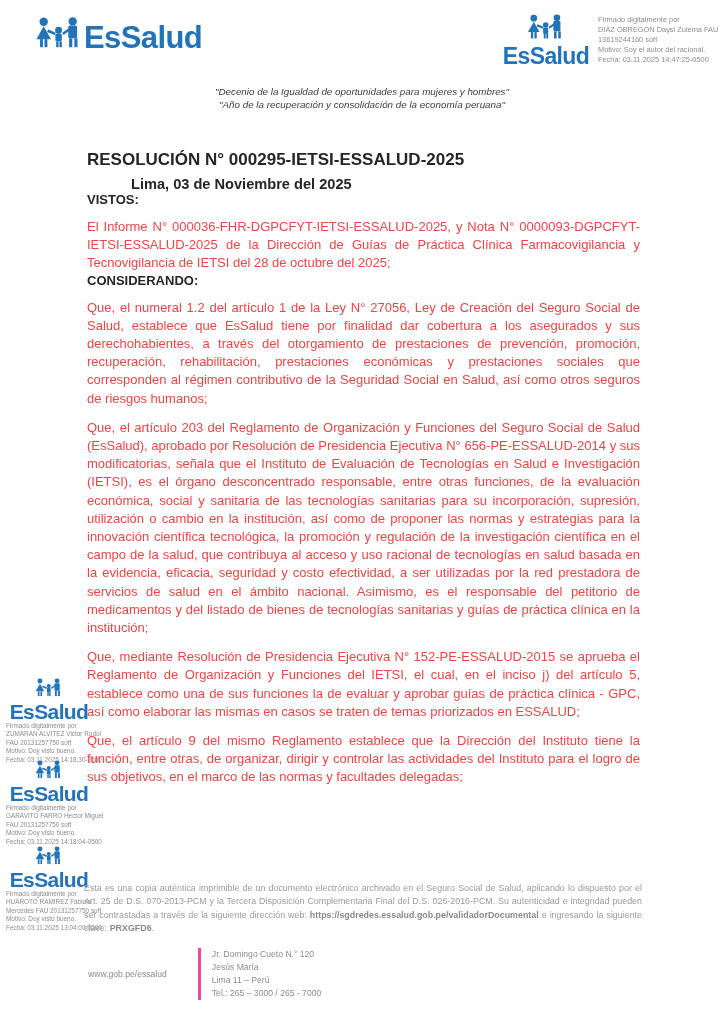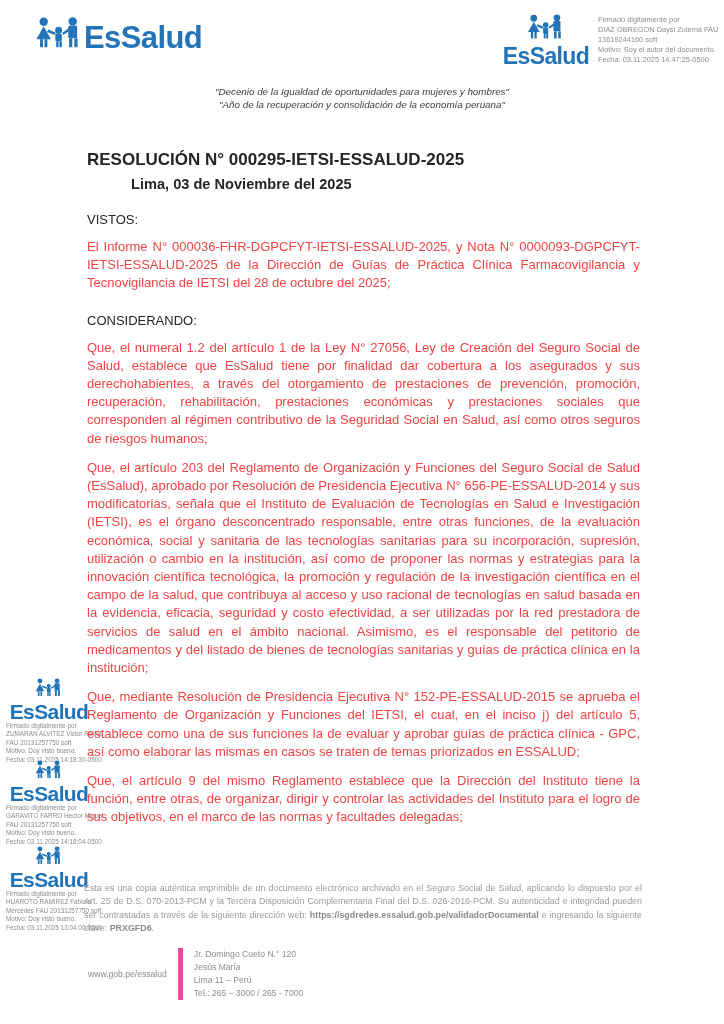--- a/index.html
+++ b/index.html
@@ -17,36 +17,36 @@
   
   .header-signature { position:absolute; left:598px; top:15px; width:124px;
     font-size:7.4px; line-height:1.35; color:#8c8c8c; }
   
   .quotes { position:absolute; top:86px; left:0; width:724px; text-align:center;
     font-size:9.8px; font-style:italic; color:#3d3d3d; line-height:1.3; }
   
   .doc { position:absolute; left:87px; top:150px; width:553px; }
   .doc-title { font-size:17px; font-weight:bold; color:#262626; }
   .doc-date  { font-size:14.6px; font-weight:bold; color:#262626; margin-top:6px;margin-left:44px; }
-  .section-heading { font-size:13px; font-weight:normal; color:#262626; margin-top:20px; }
+  .section-heading { font-size:13px; font-weight:bold; color:#262626; }
   .para { font-size:13px; line-height:18.2px; text-align:justify; margin-top:11px; color:#ef4444; }
   
   .stamp { position:absolute; left:6px; width:104px; }
   .stamp-logo { text-align:center; width:86px; }
   .stamp-logo .logo-word { font-size:21px; line-height:19px; }
   .stamp-lines { font-size:6.4px; line-height:1.32; color:#8c8c8c; white-space:nowrap; margin-top:1px; }
   .stamp-1 { top:678px; } .stamp-2 { top:760px; } .stamp-3 { top:846px; }
   
   .footer-auth { position:absolute; left:84px; top:882px; width:558px;
     font-size:8.9px; line-height:1.5; color:#9a9a9a; text-align:justify; }
   .footer-auth b { color:#8a8a8a; }
   .footer-contact { position:absolute; left:88px; top:948px; display:flex;
     font-size:8.6px; color:#8c8c8c; }
   .footer-website { align-self:center; padding-right:11px; }
-  .footer-address { border-left:5px solid #ec4899; padding-left:11px; line-height:1.5; }
+  .footer-address { border-left:3px solid #ec4899; padding-left:11px; line-height:1.5;margin-left:20px; }
   .fig-icon { display:inline-block; }
 </style>
 </head>
 <body>
 
 <div class="page">
 
   <svg width="0" height="0" style="position:absolute" aria-hidden="true">
     <symbol id="fam" viewBox="0 0 62 42">
       <g fill="#2273b8">
@@ -83,21 +83,21 @@
           <use href="#fam"></use>
         </svg>
     </span>
     <div class="logo-word">EsSalud</div>
   </div>
 
   <div class="header-signature">
     <div>Firmado digitalmente por</div>
     <div>DIAZ OBREGON Daysi Zulema FAU</div>
     <div>13619244160 soft</div>
-    <div>Motivo: Soy el autor del documento.</div>
+    <div>Motivo: Soy el autor del racional.</div>
     <div>Fecha: 03.11.2025 14:47:25-0500</div>
   </div>
 
   <div class="quotes">
     <div>"Decenio de la Igualdad de oportunidades para mujeres y hombres"</div>
     <div>"Año de la recuperación y consolidación de la economía peruana"</div>
   </div>
 
   <div class="stamp stamp-1">
     <div class="stamp-logo">

